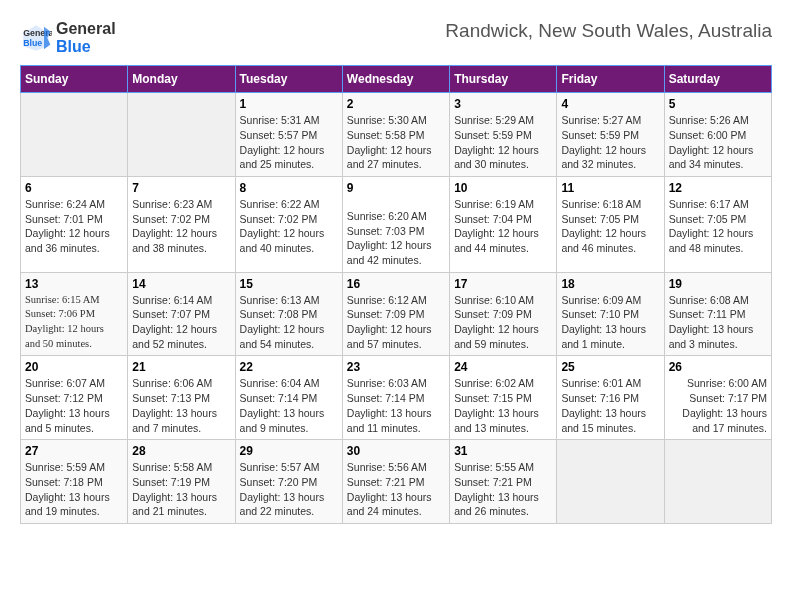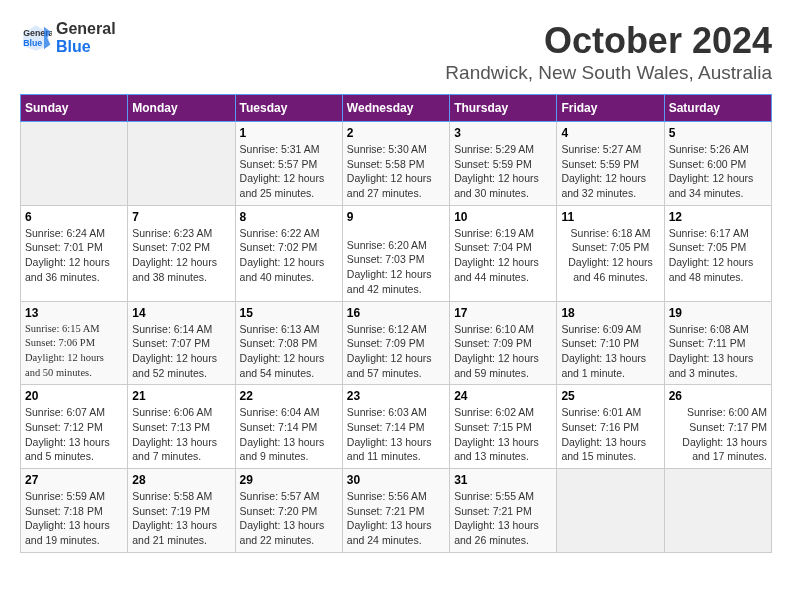--- a/index.html
+++ b/index.html
@@ -89,21 +89,20 @@
       <text x="4" y="17" font-size="11" font-weight="bold" fill="#333" font-family="Arial">General</text>
       <text x="4" y="30" font-size="11" font-weight="bold" fill="#1a73e8" font-family="Arial">Blue</text>
       <polygon points="30,6 38,12 34,20 38,28 30,34" fill="#1a73e8" opacity="0.7"></polygon>
     </svg>
     <div style="display:flex;flex-direction:column;line-height:1.1;">
       <span style="font-size:16px;font-weight:bold;color:#333;">General</span>
       <span style="font-size:16px;font-weight:bold;color:#1a73e8;">Blue</span>
     </div>
   </div>
   <div class="title-area">
-    <div class="month-title">October 2024</div>
     <div class="location-title">Randwick, New South Wales, Australia</div>
   </div>
 </div>
 
 <table>
   <thead>
     <tr id="header-row">
         <th>Sunday</th>
         <th>Monday</th>
         <th>Tuesday</th>
@@ -184,21 +183,21 @@
         </td>
         <td>
           <span class="day-num">10</span>
           <div class="day-info" style="white-space: pre-line;">Sunrise: 6:19 AM
 Sunset: 7:04 PM
 Daylight: 12 hours
 and 44 minutes.</div>
         </td>
         <td>
           <span class="day-num">11</span>
-          <div class="day-info" style="white-space: pre-line; text-align: center;">Sunrise: 6:18 AM
+          <div class="day-info" style="white-space: pre-line;">Sunrise: 6:18 AM
 Sunset: 7:05 PM
 Daylight: 12 hours
 and 46 minutes.</div>
         </td>
         <td>
           <span class="day-num">12</span>
           <div class="day-info" style="white-space: pre-line;">Sunrise: 6:17 AM
 Sunset: 7:05 PM
 Daylight: 12 hours
 and 48 minutes.</div>

